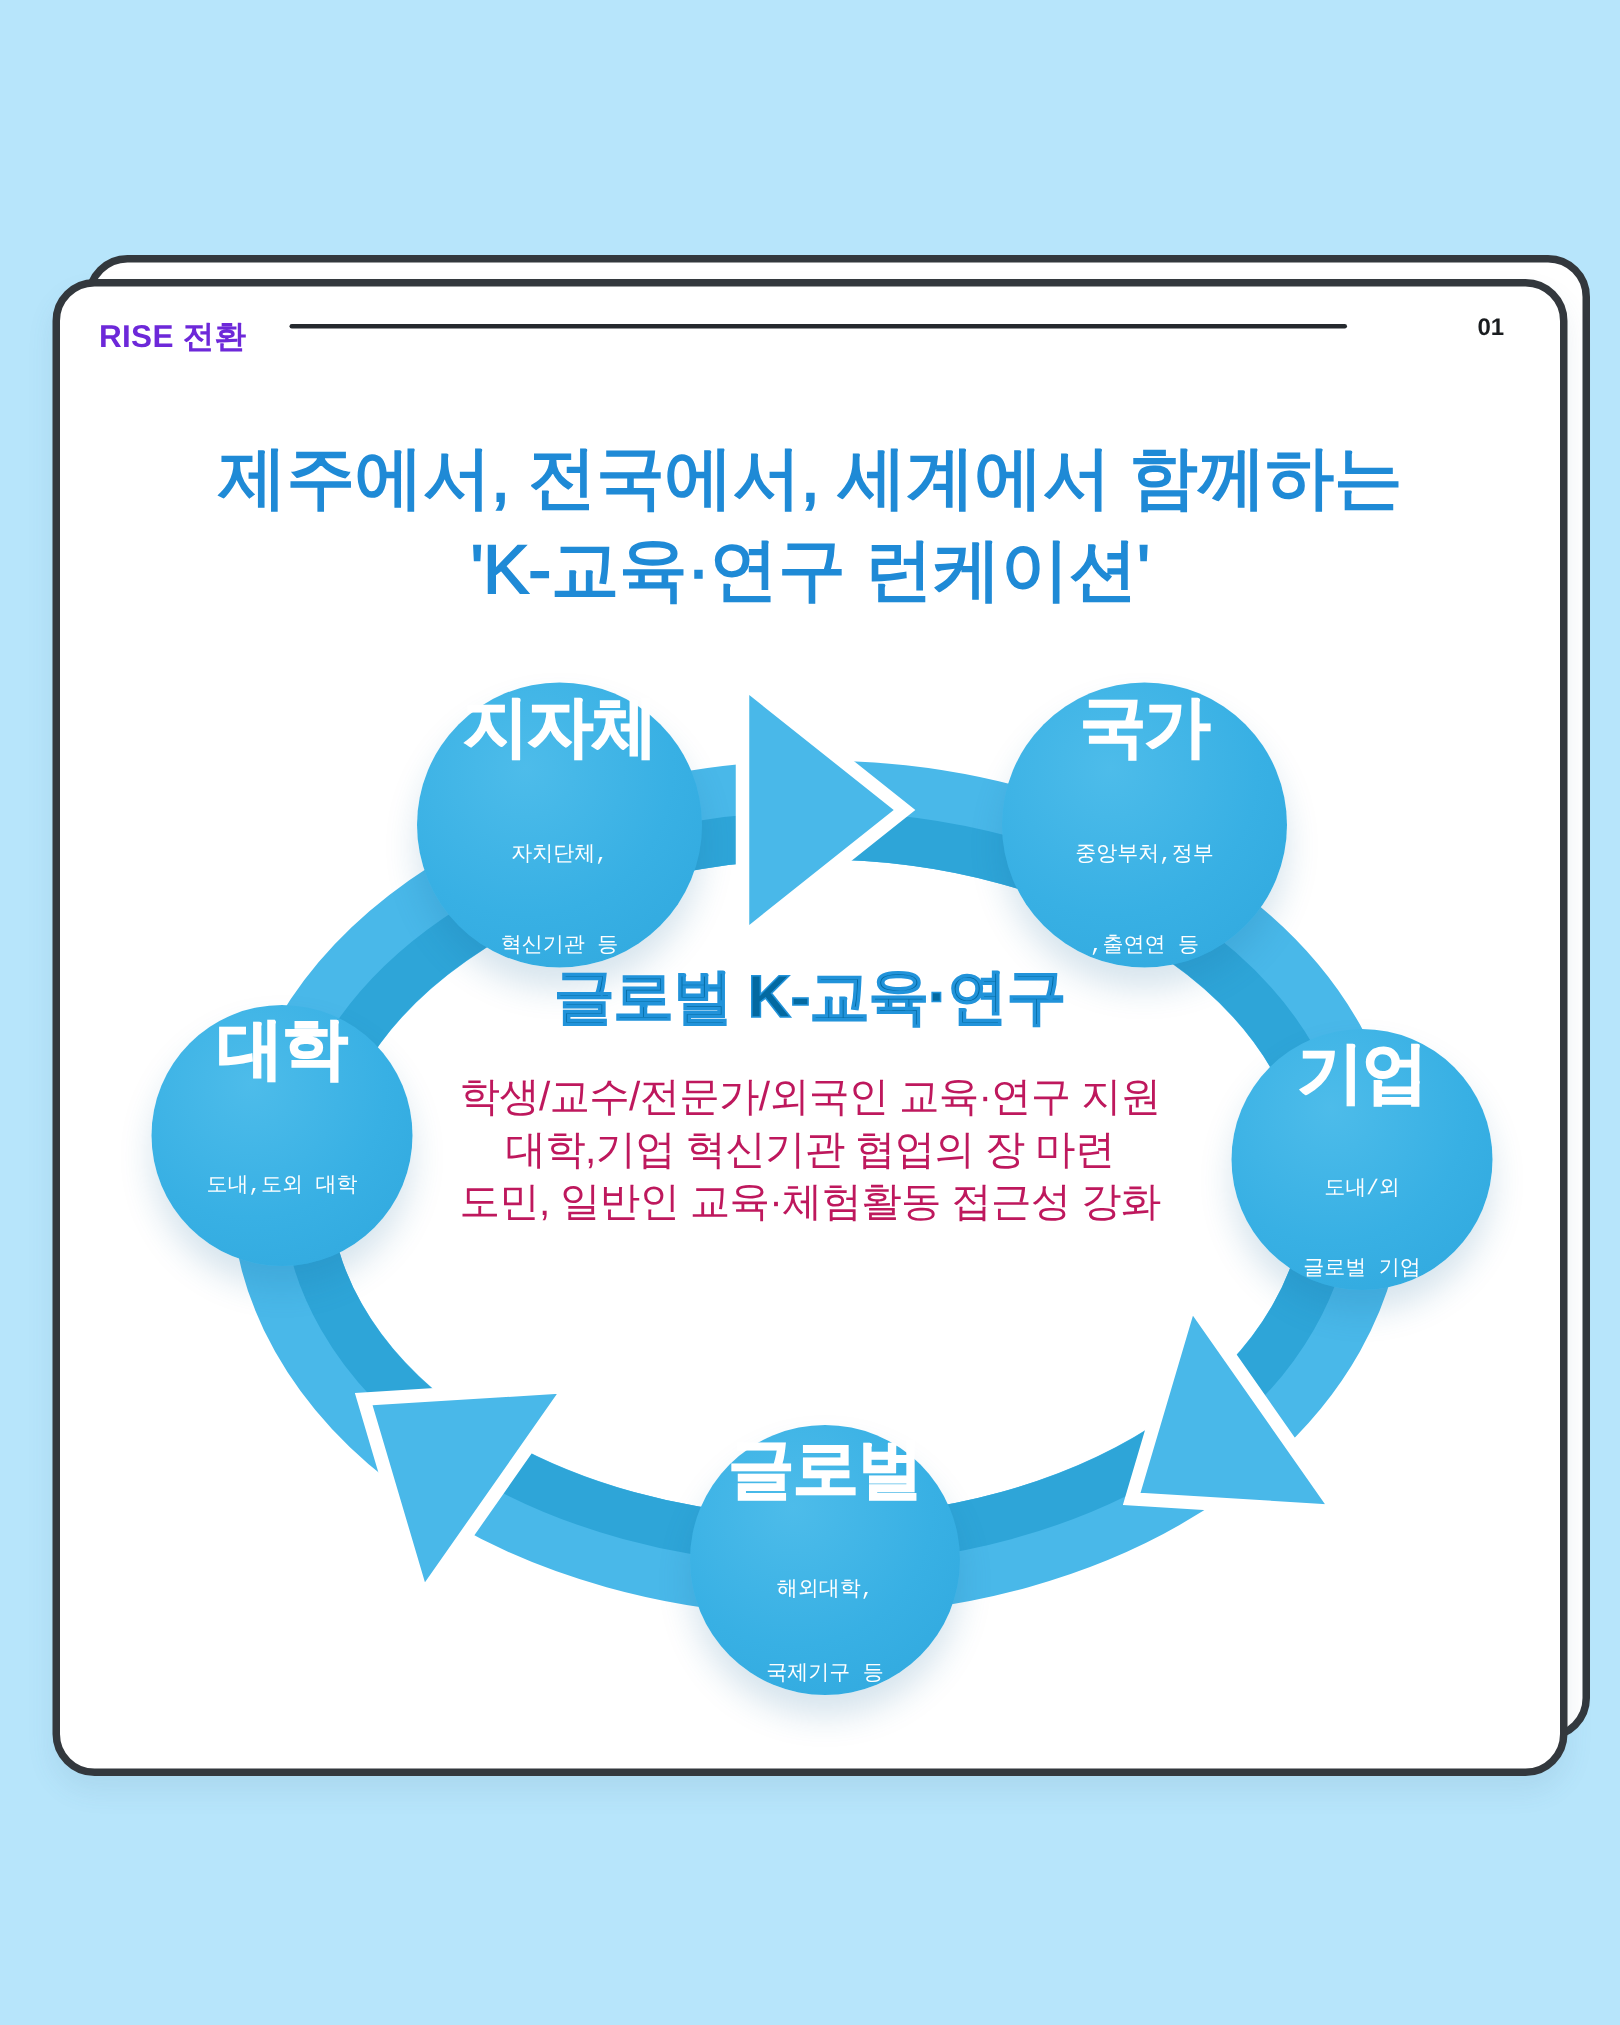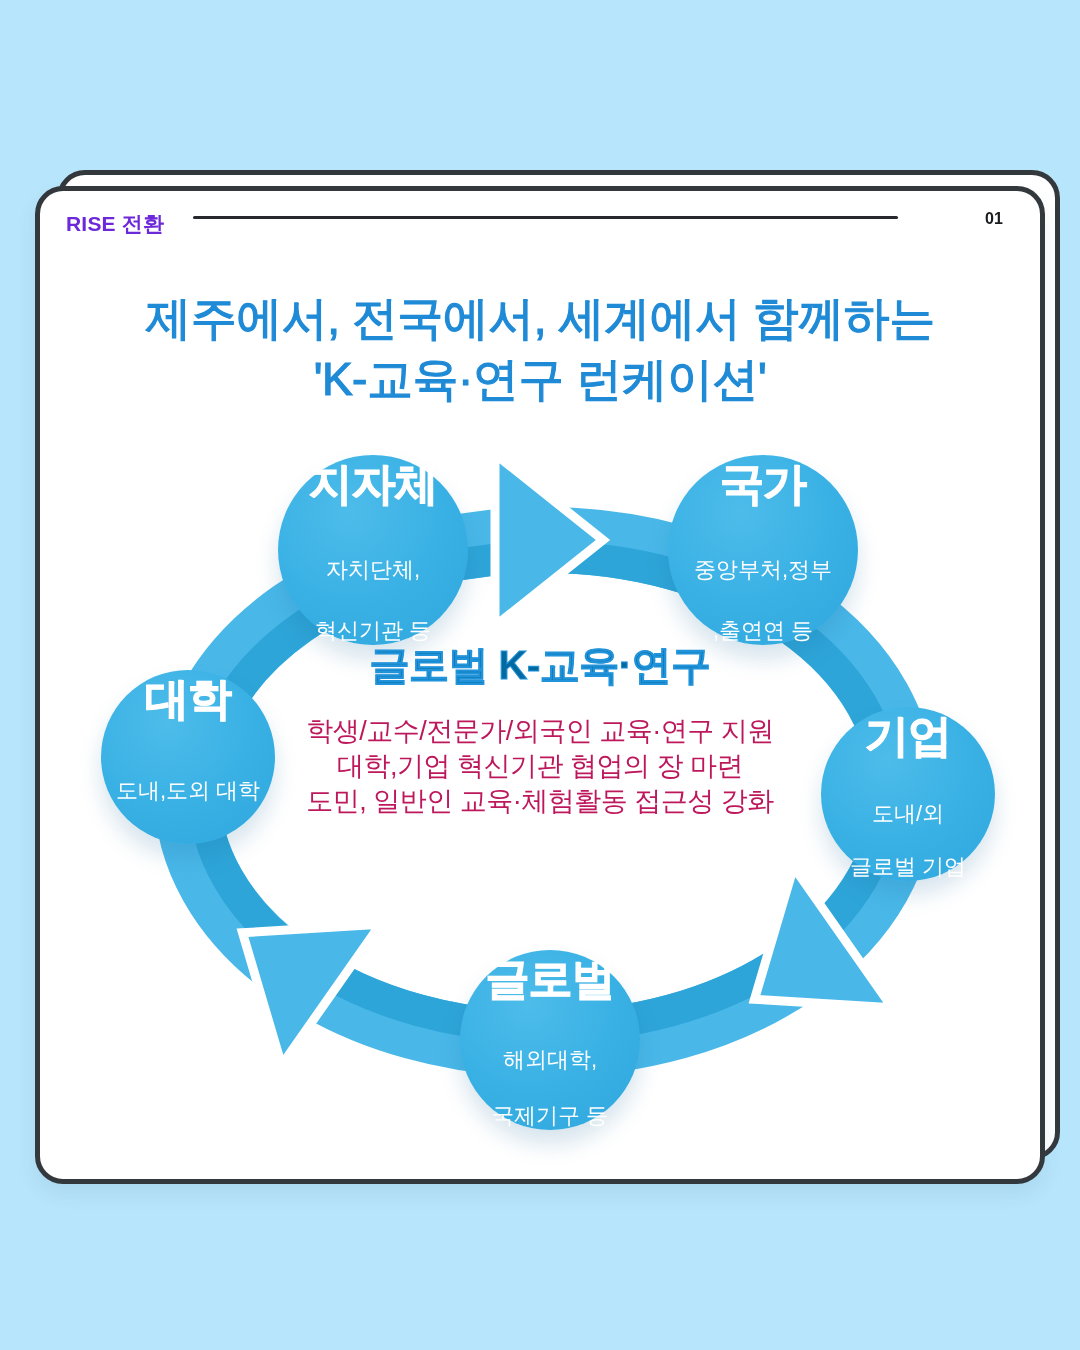--- a/index.html
+++ b/index.html
@@ -84,27 +84,28 @@
     z-index: 3;
   }
   .node .node-title {
     font-size: 44px;
     font-weight: 900;
     letter-spacing: -1px;
     -webkit-text-stroke: 1px #ffffff;
     margin-bottom: 8px;
   }
   .node .node-sub {
-    font-size: 22px;
+    font-size: 14px;
     font-weight: 500;
     line-height: 28px;
+    font-family: Liberation Mono, monospace;
   }
   .node-local-gov   { left: 278px; top: 455px; width: 190px; height: 190px; }
   .node-nation      { left: 668px; top: 455px; width: 190px; height: 190px; }
-  .node-company     { left: 821px; top: 707px; width: 174px; height: 174px; }
+  .node-company     { left: 821px; top: 686px; width: 174px; height: 174px; }
   .node-university  { left: 101px; top: 670px; width: 174px; height: 174px; }
   .node-global      { left: 460px; top: 950px; width: 180px; height: 180px; }
   .center-block {
     position: absolute;
     left: 240px; top: 638px;
     width: 600px;
     text-align: center;
     z-index: 4;
   }
   .center-title {

